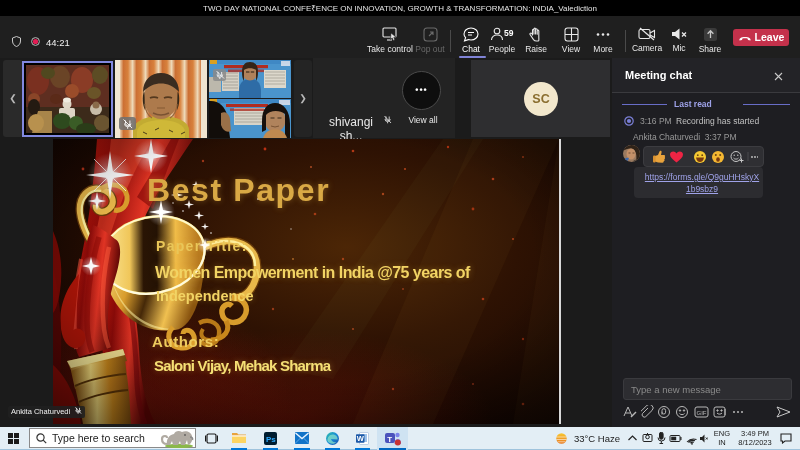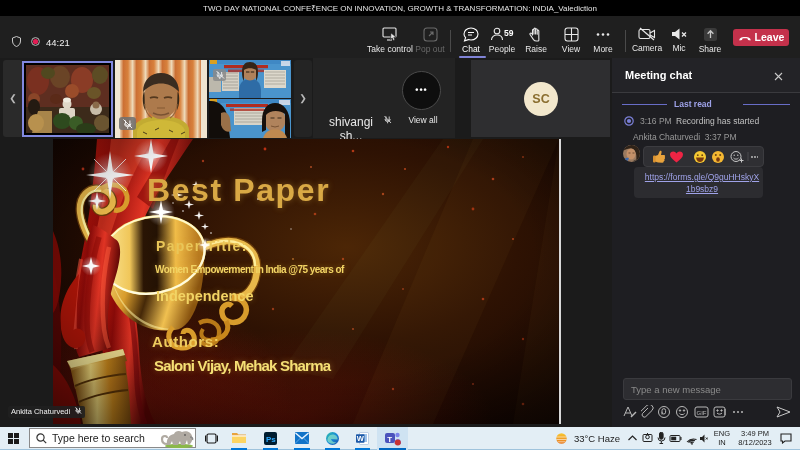--- a/index.html
+++ b/index.html
@@ -433,21 +433,21 @@
           </g>
         </g>
       <radialGradient id="vig" cx="0.52" cy="0.42" r="0.78">
             <stop offset="0.55" stop-color="#000" stop-opacity="0"></stop>
             <stop offset="1" stop-color="#000" stop-opacity="0.55"></stop>
           </radialGradient>
         <rect width="506" height="285" fill="url(#vig)"></rect>
       </svg>
       <div class="slidetext" style="top:33px;left:94px;font-size:32px;color:#d9a945;letter-spacing:1.6px;">Best Paper</div>
       <div class="slidetext" style="top:99px;left:103px;font-size:14px;color:#e9c658;letter-spacing:1.3px;">Paper Title:</div>
-      <div class="slidetext" style="top:125px;left:102px;font-size:10px;color:#f2d464;letter-spacing:-0.55px;">Women Empowerment in India @75 years of</div>
+      <div class="slidetext" style="top:125px;left:102px;font-size:16px;color:#f2d464;letter-spacing:-0.55px;">Women Empowerment in India @75 years of</div>
       <div class="slidetext" style="top:149px;left:103px;font-size:14.5px;color:#f2d464;">Independence</div>
       <div class="slidetext" style="top:194px;left:99px;font-size:15px;color:#eecb5e;letter-spacing:0.6px;">Authors:</div>
       <div class="slidetext" style="top:218px;left:101px;font-size:15px;color:#f5e075;letter-spacing:-0.8px;">Saloni Vijay, Mehak Sharma</div>
     </div>
     <div id="slideedge"></div>
     <div id="namelab">Ankita Chaturvedi&nbsp; <svg width="8" height="9" viewBox="0 0 9 9" style="vertical-align:-1px">
           <path d="M3 1.5 v2.5 a1.6 1.6 0 0 0 3.2 0 v-2.5 M2 4 a2.6 2.6 0 0 0 5.2 0 M4.6 6.8 v1.5 M1.5 1 l6.5 7" stroke="#eee" stroke-width="0.9" fill="none"></path>
         </svg></div>
   </div>
   <div class="abs" id="chatpanel">

